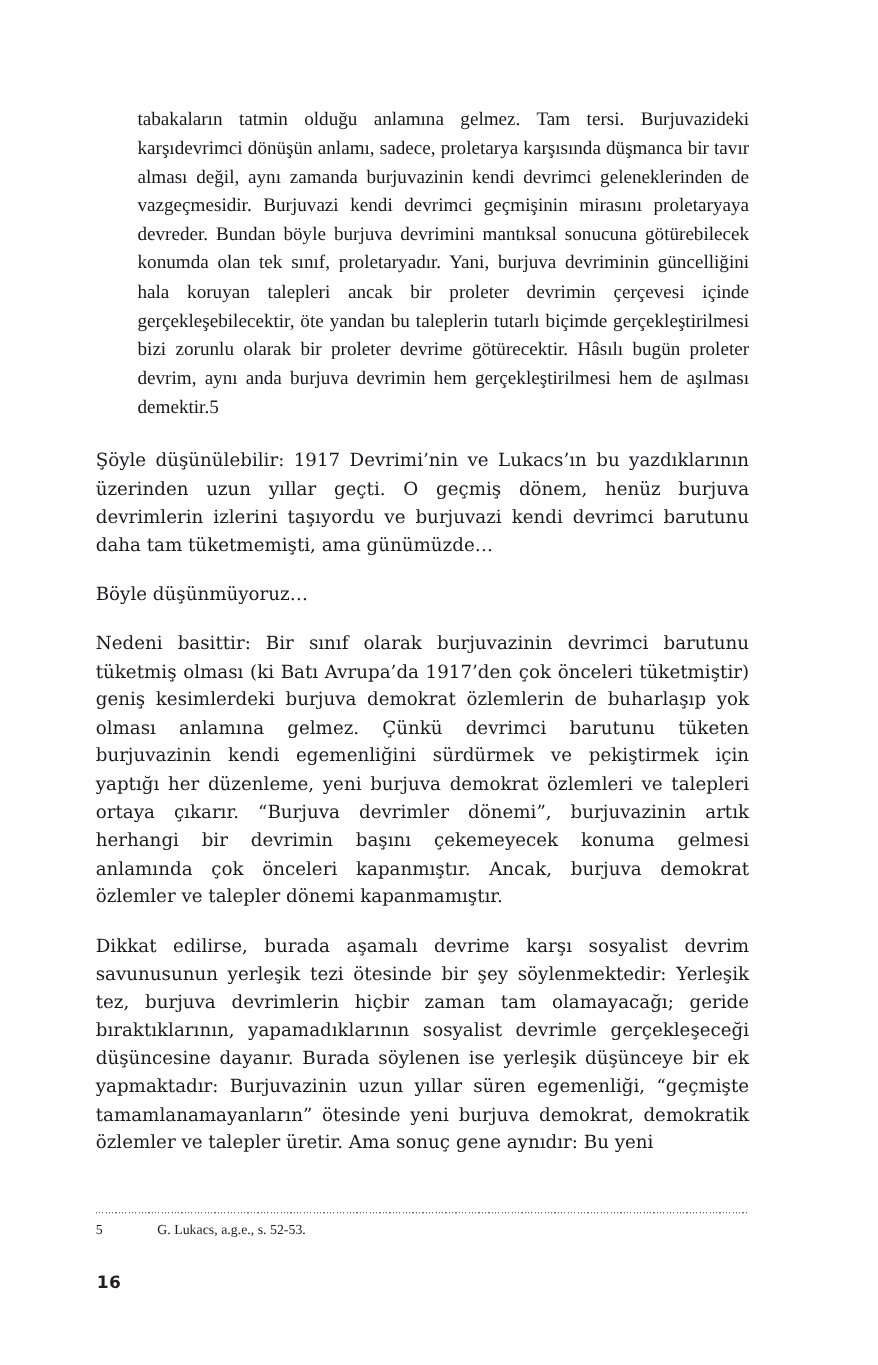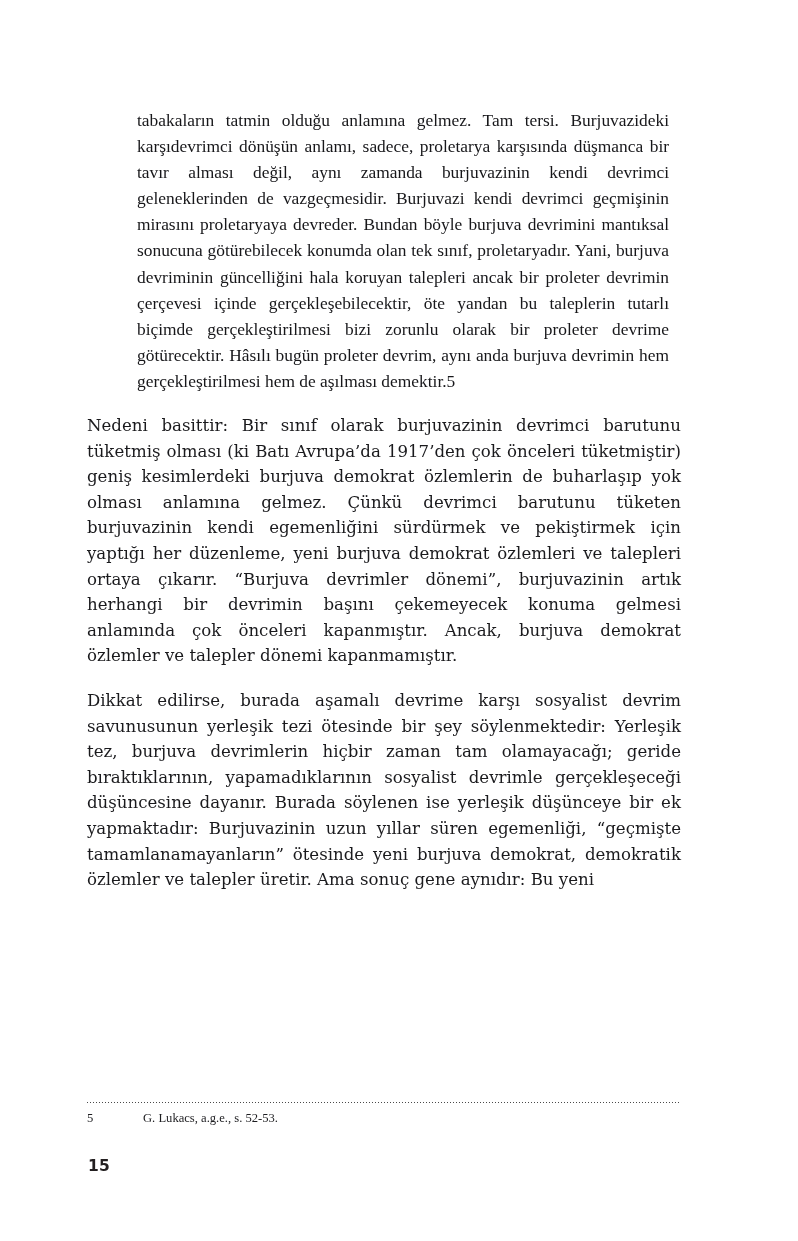--- a/index.html
+++ b/index.html
@@ -36,21 +36,21 @@
     font-family: "Liberation Serif", "DejaVu Serif", serif;
     font-size: 17.4px;
     line-height: 26.1px;
     color: #17171a;
     text-align: justify;
     text-justify: inter-word;
     hyphens: none;
   }
 
   .blockquote p {
-    margin: 12px;
+    margin: 0;
   }
 
   
   .body-par {
     margin: 0;
     width: 594px;
     font-family: "DejaVu Serif", "Liberation Serif", serif;
     font-size: 16.6px;
     line-height: 25.6px;
     color: #1a1a1d;
@@ -123,30 +123,32 @@
 <body>
 
 <div class="page">
 
   <div class="content-area">
 
     <blockquote class="blockquote">
       <p>tabakaların tatmin olduğu anlamına gelmez. Tam tersi. Burjuvazideki karşıdevrimci dönüşün anlamı, sadece, proletarya karşısında düşmanca bir tavır alması değil, aynı zamanda burjuvazinin kendi devrimci geleneklerinden de vazgeçmesidir. Burjuvazi kendi devrimci geçmişinin mirasını proletaryaya devreder.  Bundan böyle burjuva devrimini mantıksal sonucuna götürebilecek konumda olan tek sınıf, proletaryadır. Yani, burjuva devriminin güncelliğini hala koruyan talepleri ancak bir proleter devrimin çerçevesi içinde gerçekleşebilecektir, öte yandan bu taleplerin tutarlı biçimde gerçekleştirilmesi bizi zorunlu olarak bir proleter devrime götürecektir. Hâsılı bugün proleter devrim, aynı anda burjuva devrimin hem gerçekleştirilmesi hem de aşılması demektir.5</p>
     </blockquote>
 
+    <p class="body-par gap-after-quote">Şöyle düşünülebilir: 1917 Devrimi’nin ve Lukacs’ın bu yazdıklarının üzerinden uzun yıllar geçti. O geçmiş dönem, henüz burjuva devrimlerin izlerini taşıyordu ve burjuvazi kendi devrimci barutunu daha tam tüketmemişti, ama günümüzde…</p>
 
+    <p class="body-par gap">Böyle düşünmüyoruz…</p>
 
     <p class="body-par gap">Nedeni basittir: Bir sınıf olarak burjuvazinin devrimci barutunu tüketmiş olması (ki Batı Avrupa’da 1917’den çok önceleri tüketmiştir) geniş kesimlerdeki burjuva demokrat özlemlerin de buharlaşıp yok olması anlamına gelmez. Çünkü devrimci barutunu tüketen burjuvazinin kendi egemenliğini sürdürmek ve pekiştirmek için yaptığı her düzenleme, yeni burjuva demokrat özlemleri ve talepleri <b>ortaya çıkarır.</b> “Burjuva devrimler dönemi”, burjuvazinin artık herhangi bir devrimin başını çekemeyecek konuma gelmesi anlamında çok önceleri kapanmıştır. Ancak, burjuva demokrat özlemler ve talepler dönemi kapanmamıştır.</p>
 
     <p class="body-par gap">Dikkat edilirse, burada aşamalı devrime karşı sosyalist devrim savunusunun yerleşik tezi ötesinde bir şey söylenmektedir: Yerleşik tez, burjuva devrimlerin hiçbir zaman tam olamayacağı; geride bıraktıklarının, yapamadıklarının sosyalist devrimle gerçekleşeceği düşüncesine dayanır. Burada söylenen ise yerleşik düşünceye bir ek yapmaktadır: Burjuvazinin uzun yıllar süren egemenliği, “geçmişte tamamlanamayanların” ötesinde <b>yeni</b> burjuva demokrat, demokratik özlemler ve talepler üretir. Ama sonuç gene aynıdır: Bu yeni</p>
 
   </div>
 
   <div class="footnote-rule"></div>
 
   <div class="footnote">
     <span class="footnote-marker">5</span>
     <span class="footnote-text">G. Lukacs, a.g.e., s. 52-53.</span>
   </div>
 
-  <div class="page-number">15</div>
+  <div class="page-number">16</div>
 
 </div>
 
 </body></html>

